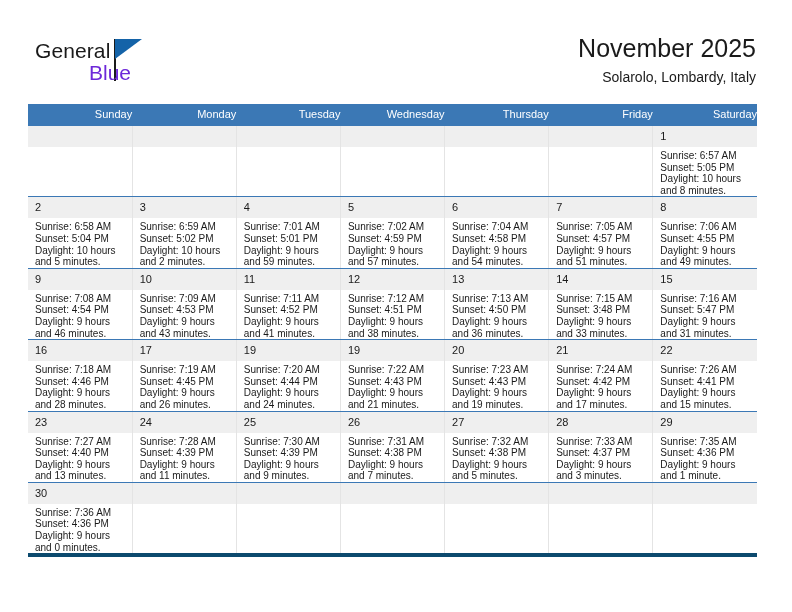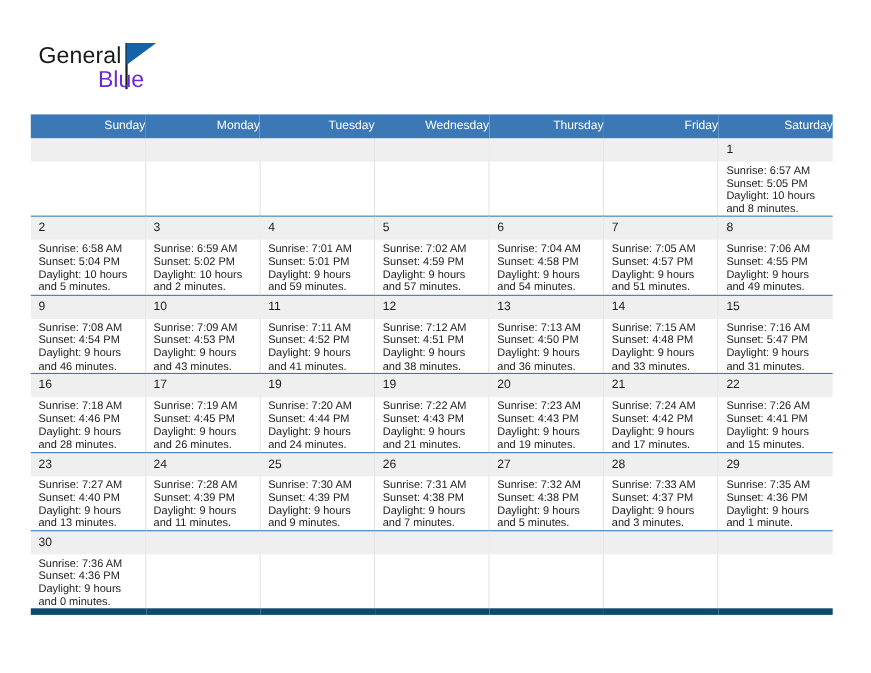--- a/index.html
+++ b/index.html
@@ -122,21 +122,21 @@
     padding: 0;
     border-right: 1px solid #e4e4e4;
     border-bottom: 1px solid #3b78b5;
     height: 70px;
     background: #ffffff;
   }
   table.cal td:last-child {
     border-right: none;
   }
   table.cal tr.week-last td {
-    border-bottom: 6px solid #0c4a6e;
+    border-bottom: 4px solid #0c4a6e;
   }
   .daynum {
     display: block;
     background: #efefef;
     font-size: 11px;
     line-height: 13px;
     color: #1a1a1a;
     padding: 4px 0 4px 7px;
     height: 13px;
   }
@@ -160,20 +160,24 @@
 
   <div class="header">
 
     <div class="brand">
       <span class="brand-general">General</span>
       <span class="brand-bar"></span>
       <span class="brand-tri"></span>
       <span class="brand-blue">Blue</span>
     </div>
 
+    <div class="title-block">
+      <div class="cal-title">November 2025</div>
+      <div class="cal-sub">Solarolo, Lombardy, Italy</div>
+    </div>
 
   </div>
 
   <div class="cal-wrap">
     <table class="cal">
       <thead>
         <tr>
           <th>Sunday</th>
           <th>Monday</th>
           <th>Tuesday</th>
@@ -321,21 +325,21 @@
                 <div>Sunrise: 7:13 AM</div>
                 <div>Sunset: 4:50 PM</div>
                 <div>Daylight: 9 hours</div>
                 <div>and 36 minutes.</div>
               </div>
             </td>
             <td>
               <span class="daynum">14</span>
               <div class="details">
                 <div>Sunrise: 7:15 AM</div>
-                <div>Sunset: 4:48 PM</div>
+                <div>Sunset: 3:48 PM</div>
                 <div>Daylight: 9 hours</div>
                 <div>and 33 minutes.</div>
               </div>
             </td>
             <td>
               <span class="daynum">15</span>
               <div class="details">
                 <div>Sunrise: 7:16 AM</div>
                 <div>Sunset: 5:47 PM</div>
                 <div>Daylight: 9 hours</div>

